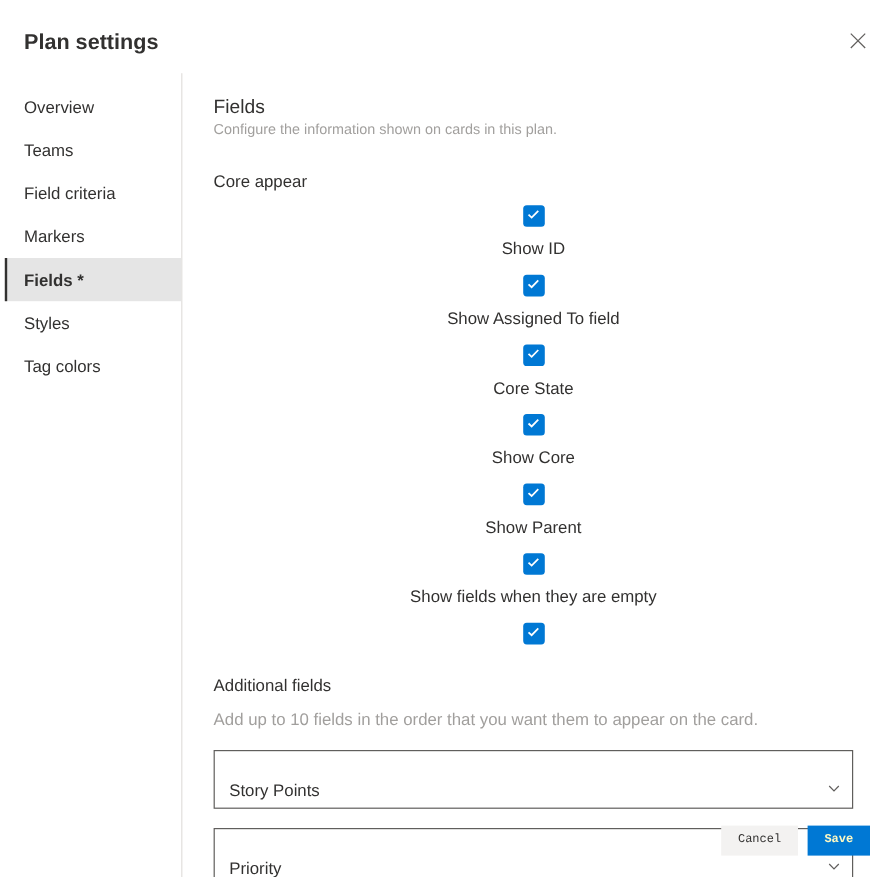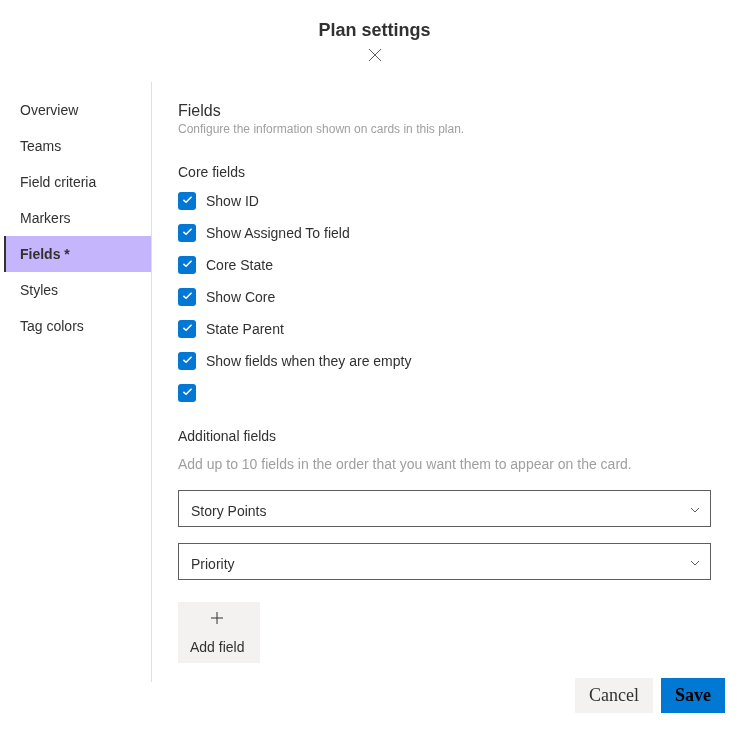--- a/index.html
+++ b/index.html
@@ -10,21 +10,20 @@
       background: #fff;
       width: 745px;
       height: 731px;
       position: relative;
     }
     .header {
       display: flex;
       justify-content: space-between;
       align-items: center;
       padding: 20px 16px 10px 20px;
-      flex-direction: column;
     }
     .title {
       font-size: 18px;
       font-weight: 600;
     }
     .close-btn {
       background: none;
       border: none;
       cursor: pointer;
       padding: 6px;
@@ -43,21 +42,21 @@
       padding-top: 10px;
       min-height: 600px;
     }
     .sidebar-item {
       padding: 10px 16px;
       cursor: pointer;
       color: #323130;
       position: relative;
     }
     .sidebar-item.selected {
-      background: #c4b5fd;
+      background: #e5e5e5;
       font-weight: 600;
     }
     .sidebar-item.selected::before {
       content: "";
       position: absolute;
       left: 0;
       top: 0;
       bottom: 0;
       width: 2px;
       background: #323130;
@@ -79,20 +78,21 @@
     .group-label {
       font-size: 14px;
       margin-bottom: 12px;
       color: #323130;
     }
     .checkbox-row {
       display: flex;
       align-items: center;
       margin-bottom: 14px;
       gap: 10px;
+      flex-direction: column;
     }
     .checkbox {
       width: 18px;
       height: 18px;
       border-radius: 3px;
       background: #0078d4;
       display: flex;
       align-items: center;
       justify-content: center;
       cursor: pointer;
@@ -109,21 +109,21 @@
       color: #a19f9d;
       font-size: 14px;
       margin-top: 6px;
       margin-bottom: 18px;
     }
     .dropdown {
       display: flex;
       justify-content: space-between;
       align-items: center;
       border: 1px solid #605e5c;
-      padding: 12px 9px 7px 12px;
+      padding: 24px 9px 7px 12px;
       cursor: pointer;
       margin-bottom: 16px;
       background: #fff;
     }
     .dropdown-chevron {
       color: #605e5c;
     }
     .add-field-btn {
       display: inline-flex;
       align-items: center;
@@ -142,31 +142,31 @@
     .footer {
       position: absolute;
       bottom: 18px;
       right: 20px;
       display: flex;
       gap: 8px;
     }
     .btn {
       border: none;
       padding: 7px 14px;
-      font-family: Liberation Serif, serif;
-      font-size: 18px;
+      font-family: Liberation Mono, monospace;
+      font-size: 10px;
       cursor: pointer;
     }
     .btn-cancel {
       background: #f3f2f1;
       color: #323130;
     }
     .btn-save {
       background: #0078d4;
-      color: #000000;
+      color: #fef9c3;
       font-weight: 600;
     }
   </style>
 </head>
 <body>
 
 <div class="header">
   <div class="title">Plan settings</div>
   <button class="close-btn">
     <span>
@@ -185,21 +185,21 @@
     <div class="sidebar-item">Markers</div>
     <div class="sidebar-item selected">Fields *</div>
     <div class="sidebar-item">Styles</div>
     <div class="sidebar-item">Tag colors</div>
   </div>
 
   <div class="main">
     <div class="section-title">Fields</div>
     <div class="section-desc">Configure the information shown on cards in this plan.</div>
 
-    <div class="group-label">Core fields</div>
+    <div class="group-label">Core appear</div>
 
     <div class="checkbox-row">
       <div class="checkbox">
         <span><svg viewBox="0 0 16 16">
               <path d="M3 8.5 L6.2 11.5 L13 4.5" stroke="#fff" stroke-width="1.8" fill="none"></path>
             </svg></span>
       </div>
       <span class="checkbox-label">Show ID</span>
     </div>
     <div class="checkbox-row">
@@ -225,21 +225,21 @@
             </svg></span>
       </div>
       <span class="checkbox-label">Show Core</span>
     </div>
     <div class="checkbox-row">
       <div class="checkbox">
         <span><svg viewBox="0 0 16 16">
               <path d="M3 8.5 L6.2 11.5 L13 4.5" stroke="#fff" stroke-width="1.8" fill="none"></path>
             </svg></span>
       </div>
-      <span class="checkbox-label">State Parent</span>
+      <span class="checkbox-label">Show Parent</span>
     </div>
     <div class="checkbox-row">
       <div class="checkbox">
         <span><svg viewBox="0 0 16 16">
               <path d="M3 8.5 L6.2 11.5 L13 4.5" stroke="#fff" stroke-width="1.8" fill="none"></path>
             </svg></span>
       </div>
       <span class="checkbox-label">Show fields when they are empty</span>
     </div>
     <div class="checkbox-row">

